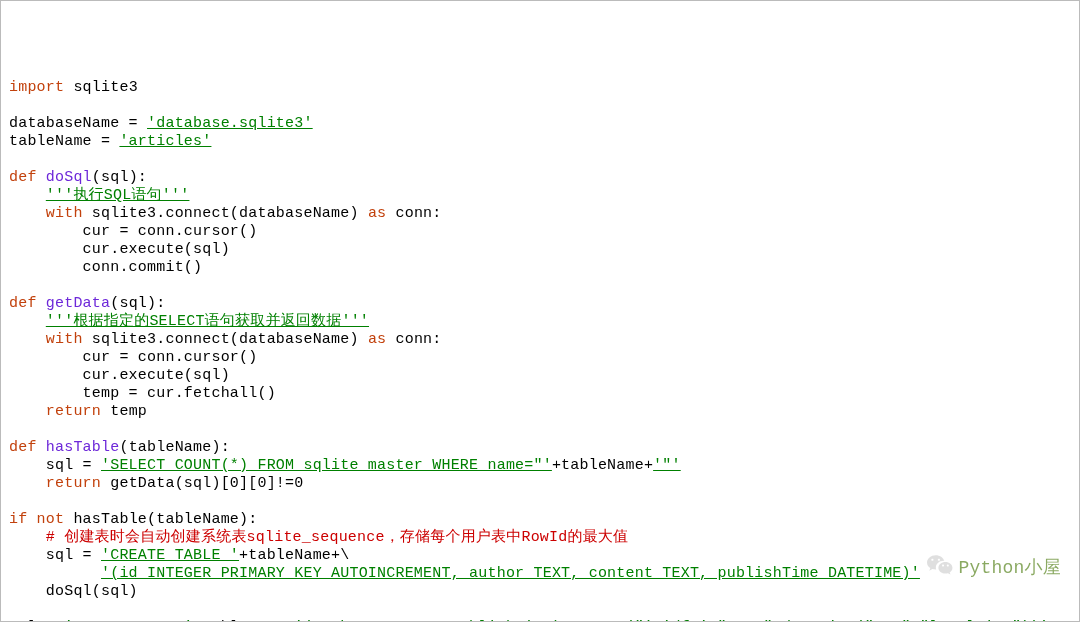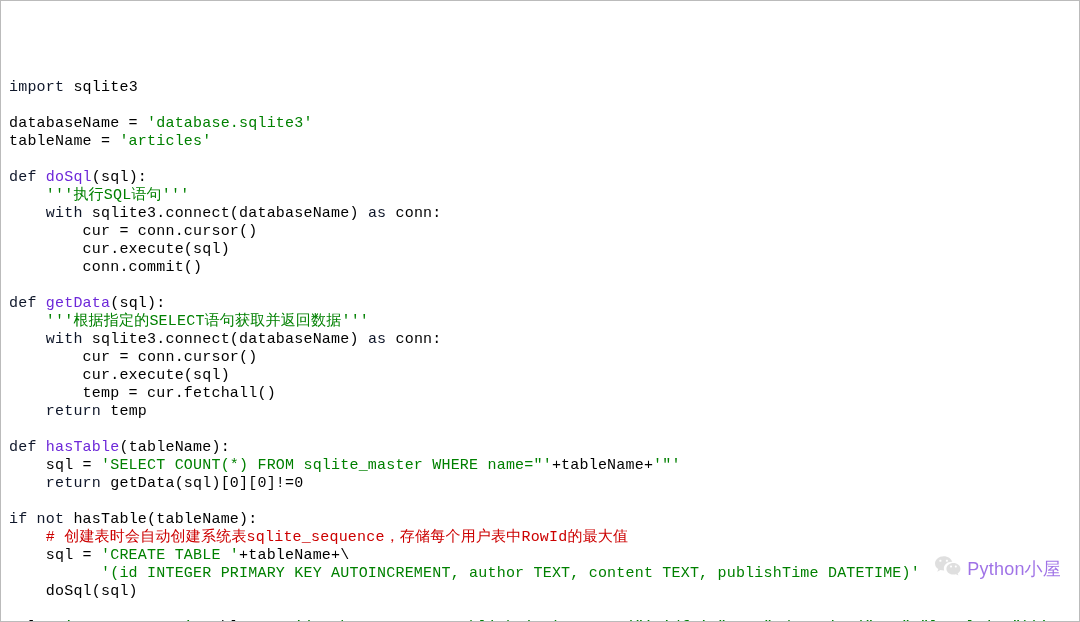--- a/index.html
+++ b/index.html
@@ -10,34 +10,34 @@
     line-height: 1.2;
     padding: 6px 8px;
     width: 1080px;
     height: 622px;
     position: relative;
     border: 1px solid #bbb;
     white-space: pre;
     letter-spacing: 0.2px;
   }
   .code { color: #000; }
-  .kw { color: #0f172a; }      
+  .kw { color: #c2410c; }      
   .fn { color: #6d28d9; }      
-  .str { color: #008000; }     
+  .str { color: #008000; text-decoration: underline; }     
   .cmt { color: #cc0000; }     
   .watermark {
     position: absolute;
     right: 18px;
     bottom: 16px;
     display: flex;
     align-items: center;
     gap: 6px;
     opacity: 0.65;
-    color: #6d28d9;
-    font-family: Liberation Sans, sans-serif;
+    color: #4d7c0f;
+    font-family: Liberation Mono, monospace;
     font-size: 18px;
     justify-content: space-between;
   }
   .watermark svg { width: 26px; height: 22px; opacity: 0.7; }
 </style>
 </head>
 <body>
 
 
 

